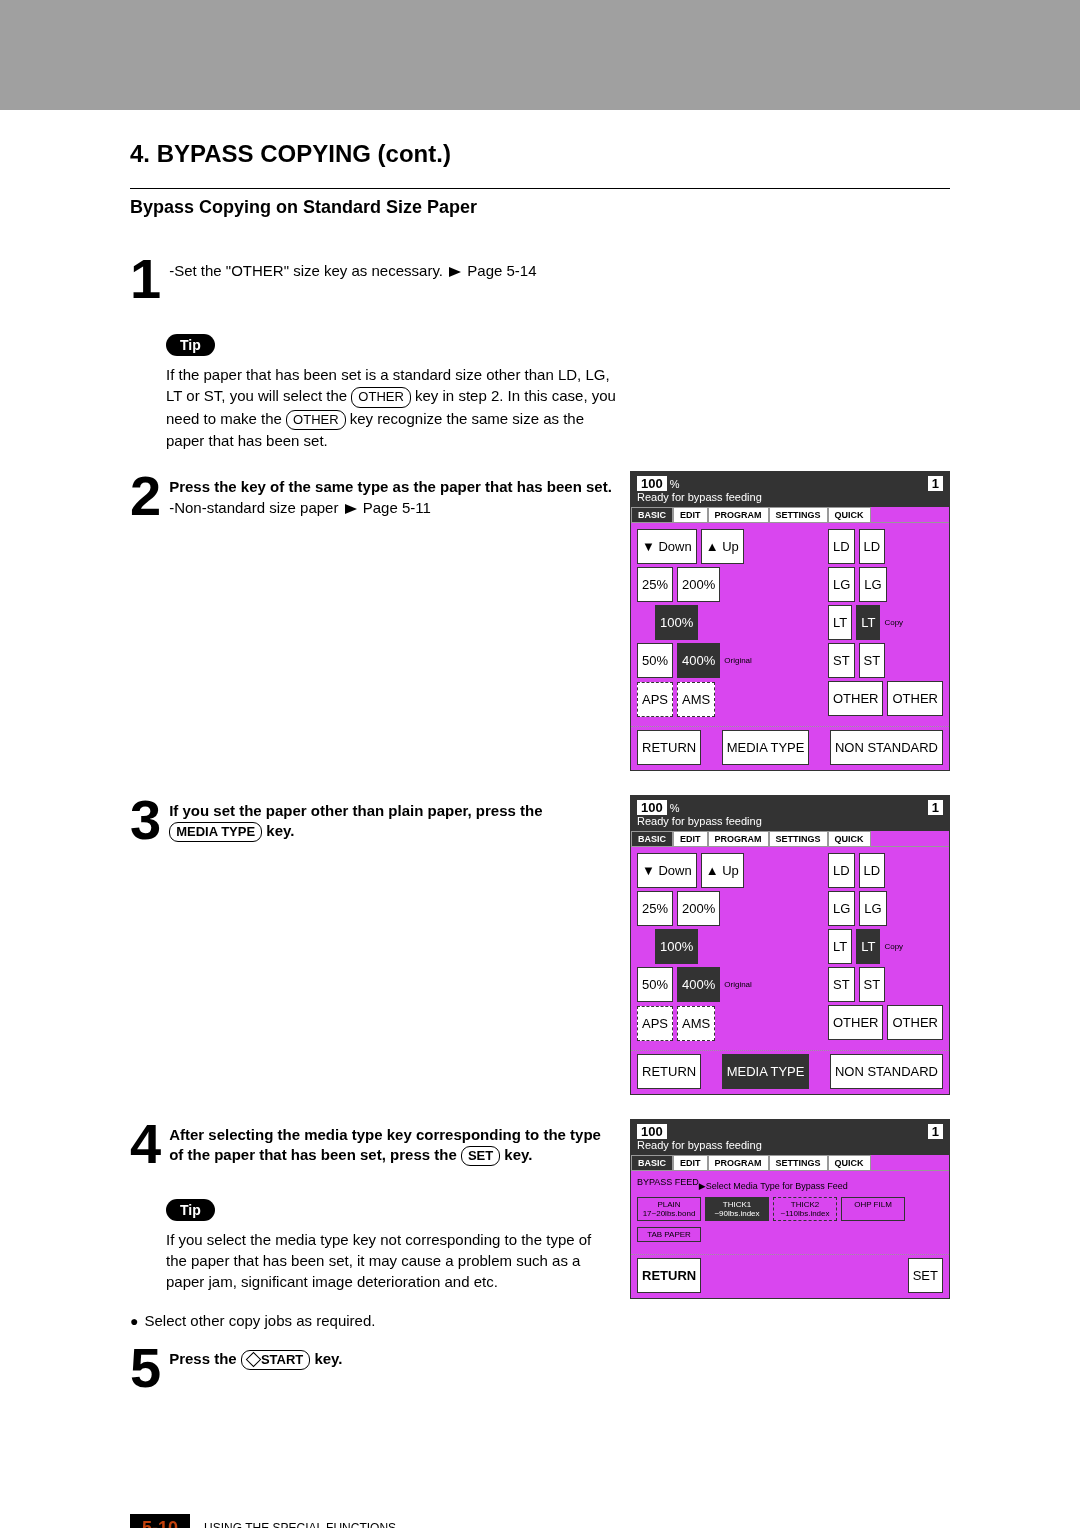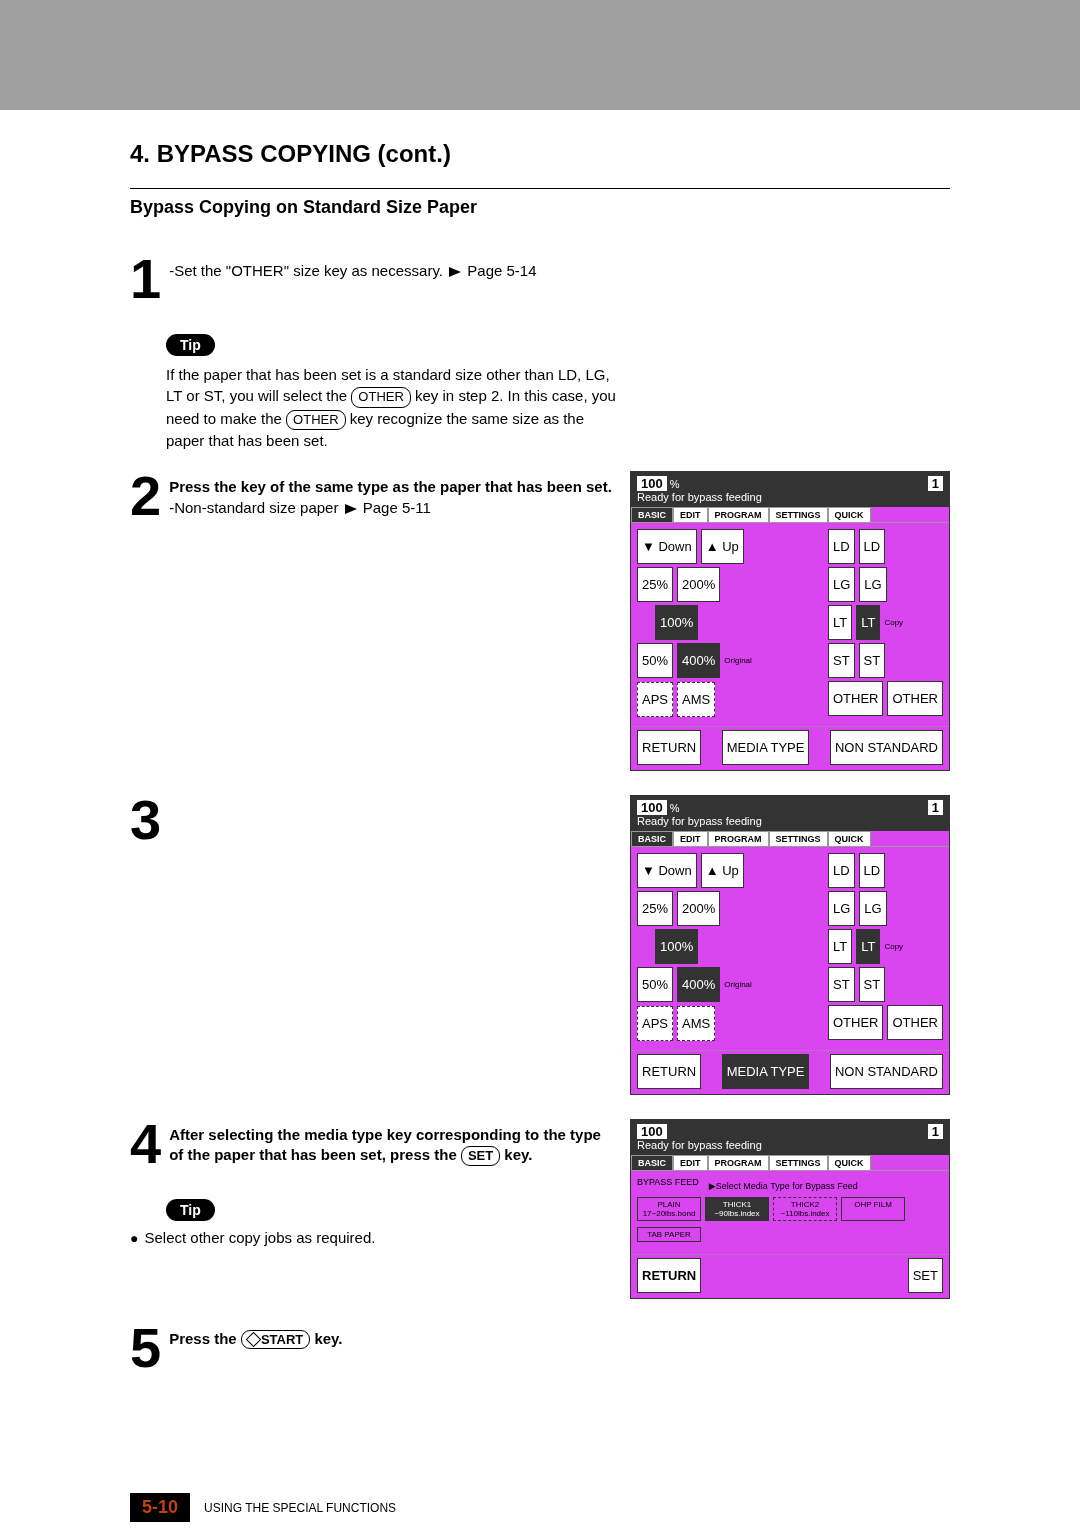--- a/index.html
+++ b/index.html
@@ -167,20 +167,25 @@
           </div>
         </div>
       </div>
     </div>
 
     
     <div class="two-col">
       <div class="left-col">
         <div class="step-row">
           <div class="step-num">3</div>
+          <div class="step-body">
+            <div class="step-heading">
+              <span>If you set the paper other than plain paper, press the </span><span class="key-box">MEDIA TYPE</span><span> key.</span>
+            </div>
+          </div>
         </div>
       </div>
       <div class="right-col">
         <div class="screen">
           <div class="screen-top">
             <span class="big">100</span>
             <span>%</span>
             <span style="float:right" class="big">1</span>
             <div>Ready for bypass feeding</div>
           </div>
@@ -256,40 +261,41 @@
       <div class="left-col">
         <div class="step-row">
           <div class="step-num">4</div>
           <div class="step-body">
             <div class="step-heading">
               <span>After selecting the media type key corresponding to the type of the paper that has been set, press the </span><span class="key-box">SET</span><span> key.</span>
             </div>
           </div>
         </div>
         <div class="tip-badge">Tip</div>
+        <div class="tip-text">If you select the media type key not corresponding to the type of the paper that has been set, it may cause a problem such as a paper jam, significant image deterioration and etc.</div>
         <div class="bullet-row">
           <span class="bullet-dot">●</span><span>Select other copy jobs as required.</span>
         </div>
       </div>
       <div class="right-col">
         <div class="screen">
           <div class="screen-top">
             <span class="big">100</span>
             <span style="float:right" class="big">1</span>
             <div>Ready for bypass feeding</div>
           </div>
           <div class="screen-tabs">
             <div class="screen-tab active">BASIC</div>
             <div class="screen-tab">EDIT</div>
             <div class="screen-tab">PROGRAM</div>
             <div class="screen-tab">SETTINGS</div>
             <div class="screen-tab">QUICK</div>
           </div>
           <div class="media-screen-body">
-            <div style="display:flex; gap:10px; align-items:flex-start">
+            <div style="display:flex; align-items:flex-start">
               <span style="font-size:9px">BYPASS FEED</span>
               <span class="media-label">▶Select Media Type for Bypass Feed</span>
             </div>
             <div class="media-row">
               <div class="media-btn solid">
                 <div>PLAIN</div>
                   <div>17~20lbs.bond</div>
               </div>
               <div class="media-btn" style="background:#333;color:#fff;border-style:solid">
                 <div>THICK1</div>

